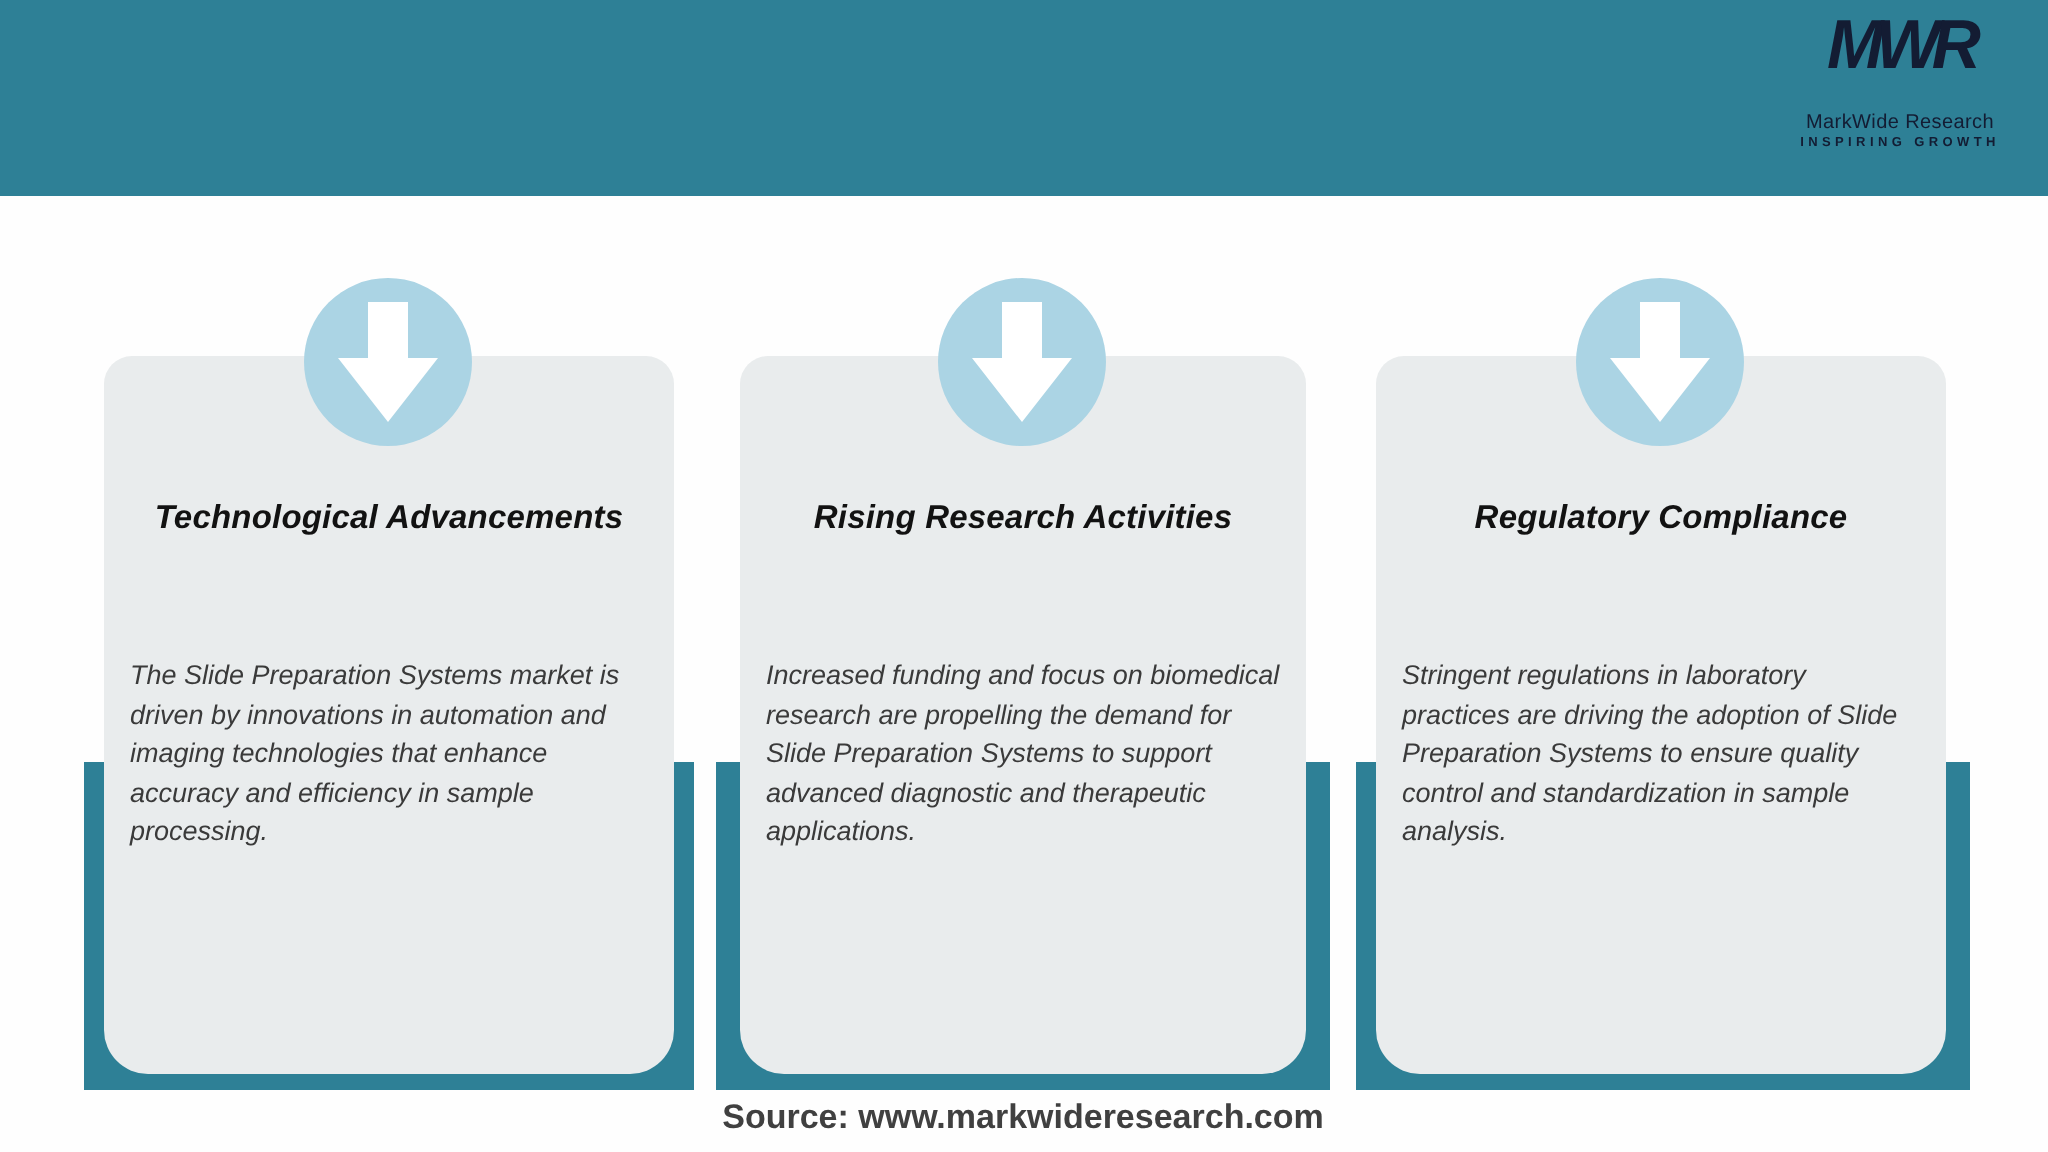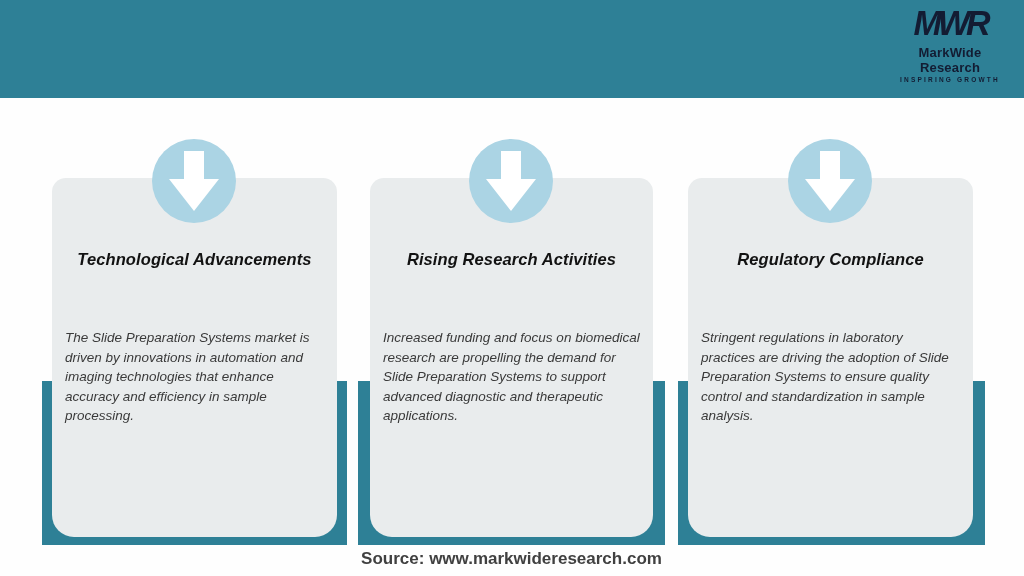--- a/index.html
+++ b/index.html
@@ -19,21 +19,21 @@
   }
   .logo {
     position: absolute; top: 7px; right: 14px; width: 120px; text-align: center;
     color: #131c33;
   }
   .logo-monogram {
     font-size: 34px; font-weight: bold; font-style: italic;
     letter-spacing: -4px; line-height: 32px; color: #131c33;
     transform: scaleY(1.02);
   }
-  .logo-name { font-size: 13px; font-weight: bold; letter-spacing: 0.2px; margin-top: 6px; }
+  .logo-name { font-size: 10px; font-weight: normal; letter-spacing: 0.2px; margin-top: 17px; }
   .logo-tagline { font-size: 6.5px; font-weight: bold; letter-spacing: 2.2px; margin-top: 1px; }
 
   
   .backdrop {
     position: absolute; top: 381px; height: 164px; background: #2e8096;
   }
   .backdrop.b0 { left: 42px;  width: 305px; }
   .backdrop.b1 { left: 358px; width: 307px; }
   .backdrop.b2 { left: 678px; width: 307px; }
 

